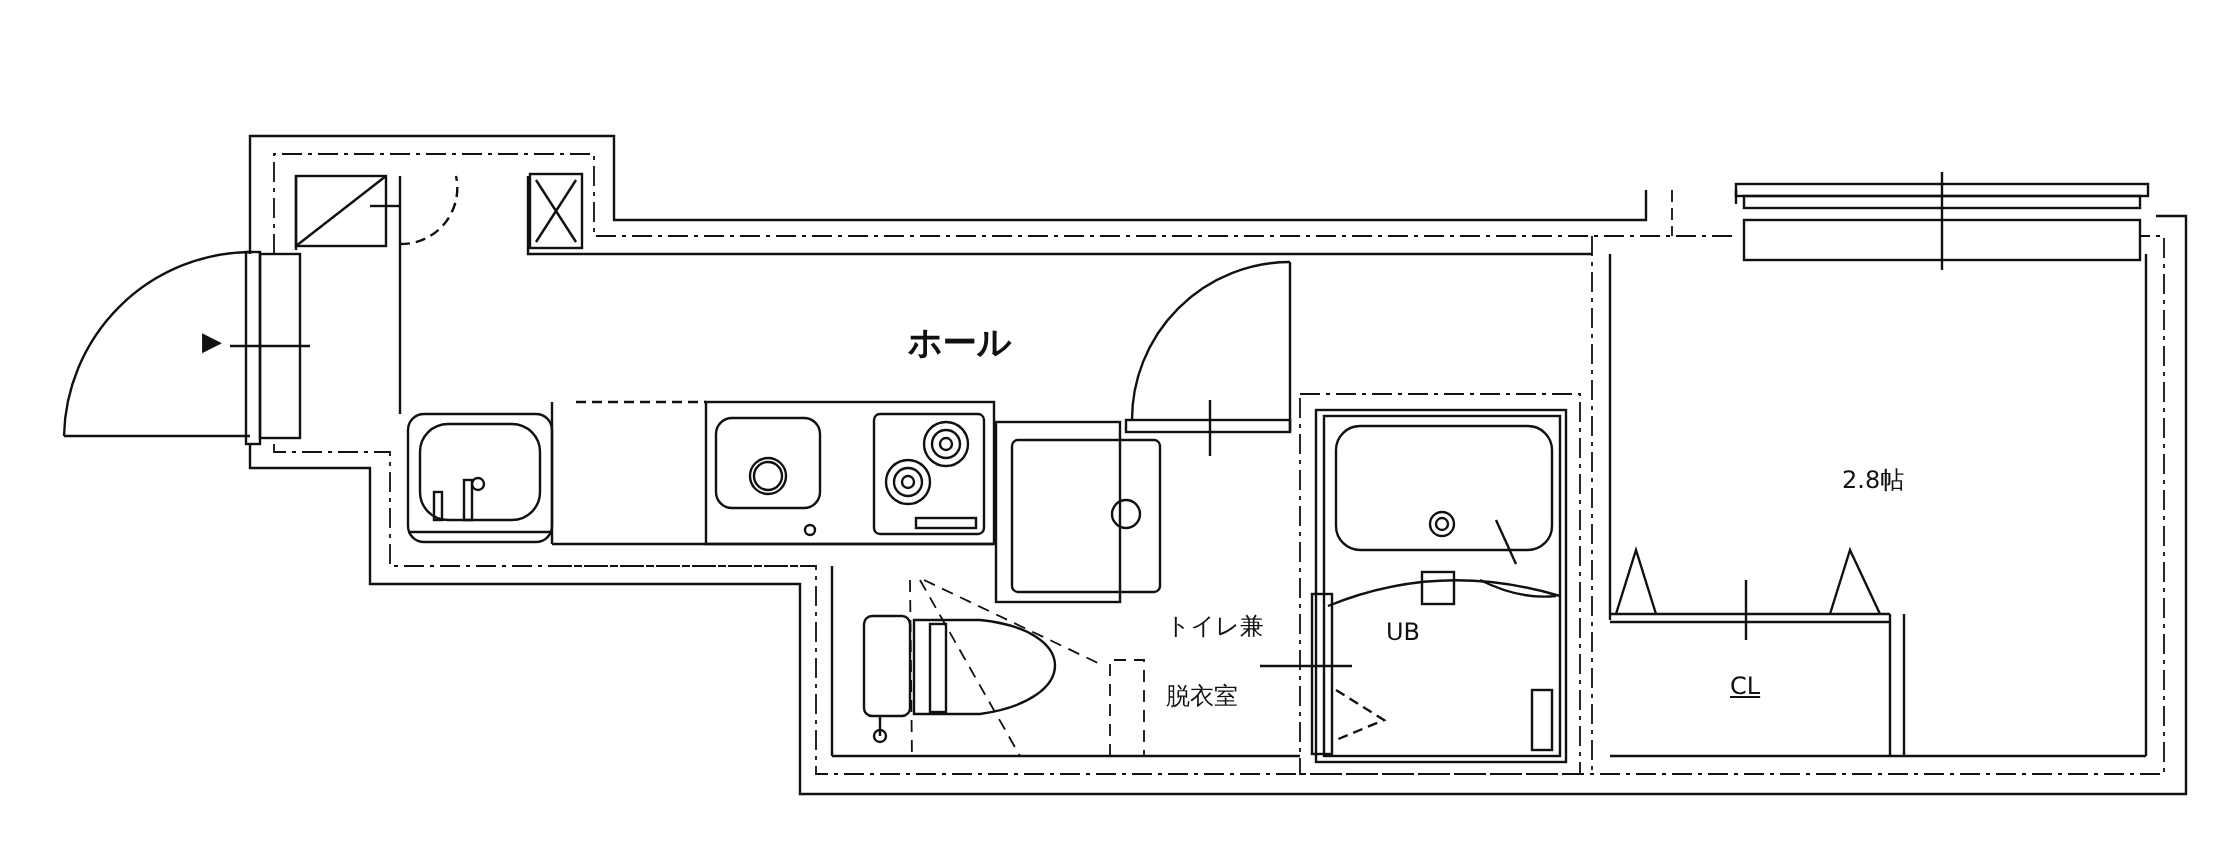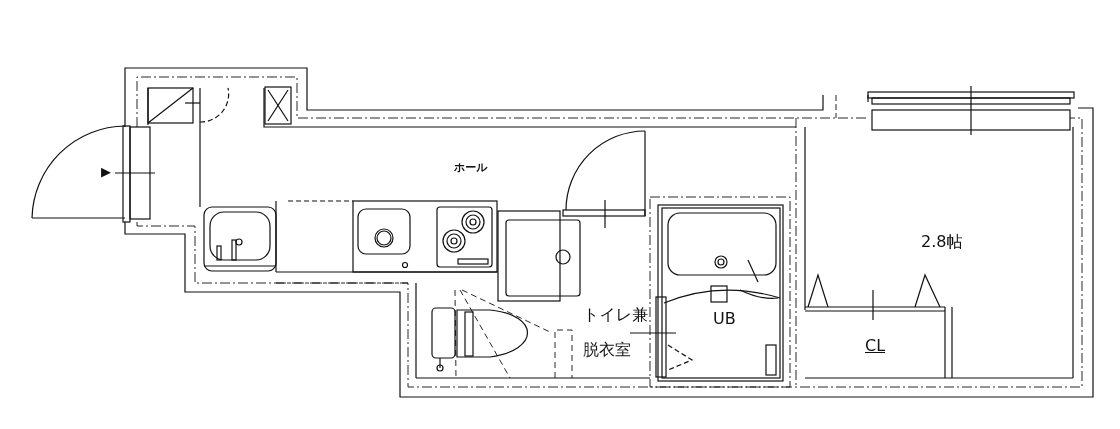--- a/index.html
+++ b/index.html
@@ -1,20 +1,20 @@
 <!DOCTYPE html>
 <html><head>
 <meta charset="utf-8">
 <style>
   html, body { margin: 0; padding: 0; background: #ffffff; }
   body { width: 1120px; height: 429px; overflow: hidden; position: relative; font-family: "DejaVu Sans", sans-serif; }
   svg { position: absolute; left: 0; top: 0; }
   .lbl { position: absolute; font-family: "DejaVu Sans", sans-serif; color: #111; white-space: nowrap; }
-  .lbl-small { font-size: 11px; font-weight: bold; }
-  .lbl-med { font-size: 16px; }
+  .lbl-small { font-size: 17px; font-weight: bold; }
+  .lbl-med { font-size: 12px; }
 </style>
 </head>
 <body>
 
 <svg width="1120" height="429" viewBox="0 0 1120 429" fill="none" stroke="#111" stroke-width="1.2">
 
   <g>
     <polyline points="125,127 125,68 307,68 307,110 823,110 823,95"></polyline>
     <polyline points="125,222 125,234 185,234 185,292 400,292 400,397 1093,397 1093,108 1078,108"></polyline>
     <polyline points="868,95 868,102"></polyline>
@@ -141,17 +141,17 @@
     <line x1="945" y1="307" x2="945" y2="378"></line>
     <line x1="952" y1="307" x2="952" y2="378"></line>
     <polyline points="808,307 818,275 828,307"></polyline>
     <polyline points="915,307 925,275 940,307"></polyline>
     <line x1="873" y1="290" x2="873" y2="320"></line>
   </g>
 </svg>
 
 <div class="lbl lbl-small" style="left:454px; top:160px;">ホール</div>
 <div class="lbl lbl-med" style="left:921px; top:232px;">2.8帖</div>
-<div class="lbl lbl-med" style="left:713px; top:309px;">UB</div>
+<div class="lbl lbl-med" style="left:693px; top:309px;">UB</div>
 <div class="lbl lbl-med" style="left:865px; top:336px;text-decoration:underline;">CL</div>
 <div class="lbl lbl-med" style="left:583px; top:305px;">トイレ兼</div>
 <div class="lbl lbl-med" style="left:583px; top:340px;">脱衣室</div>
 <div class="lbl" style="left:101px; top:164px; font-size:13px;">▶</div>
 
 </body></html>

